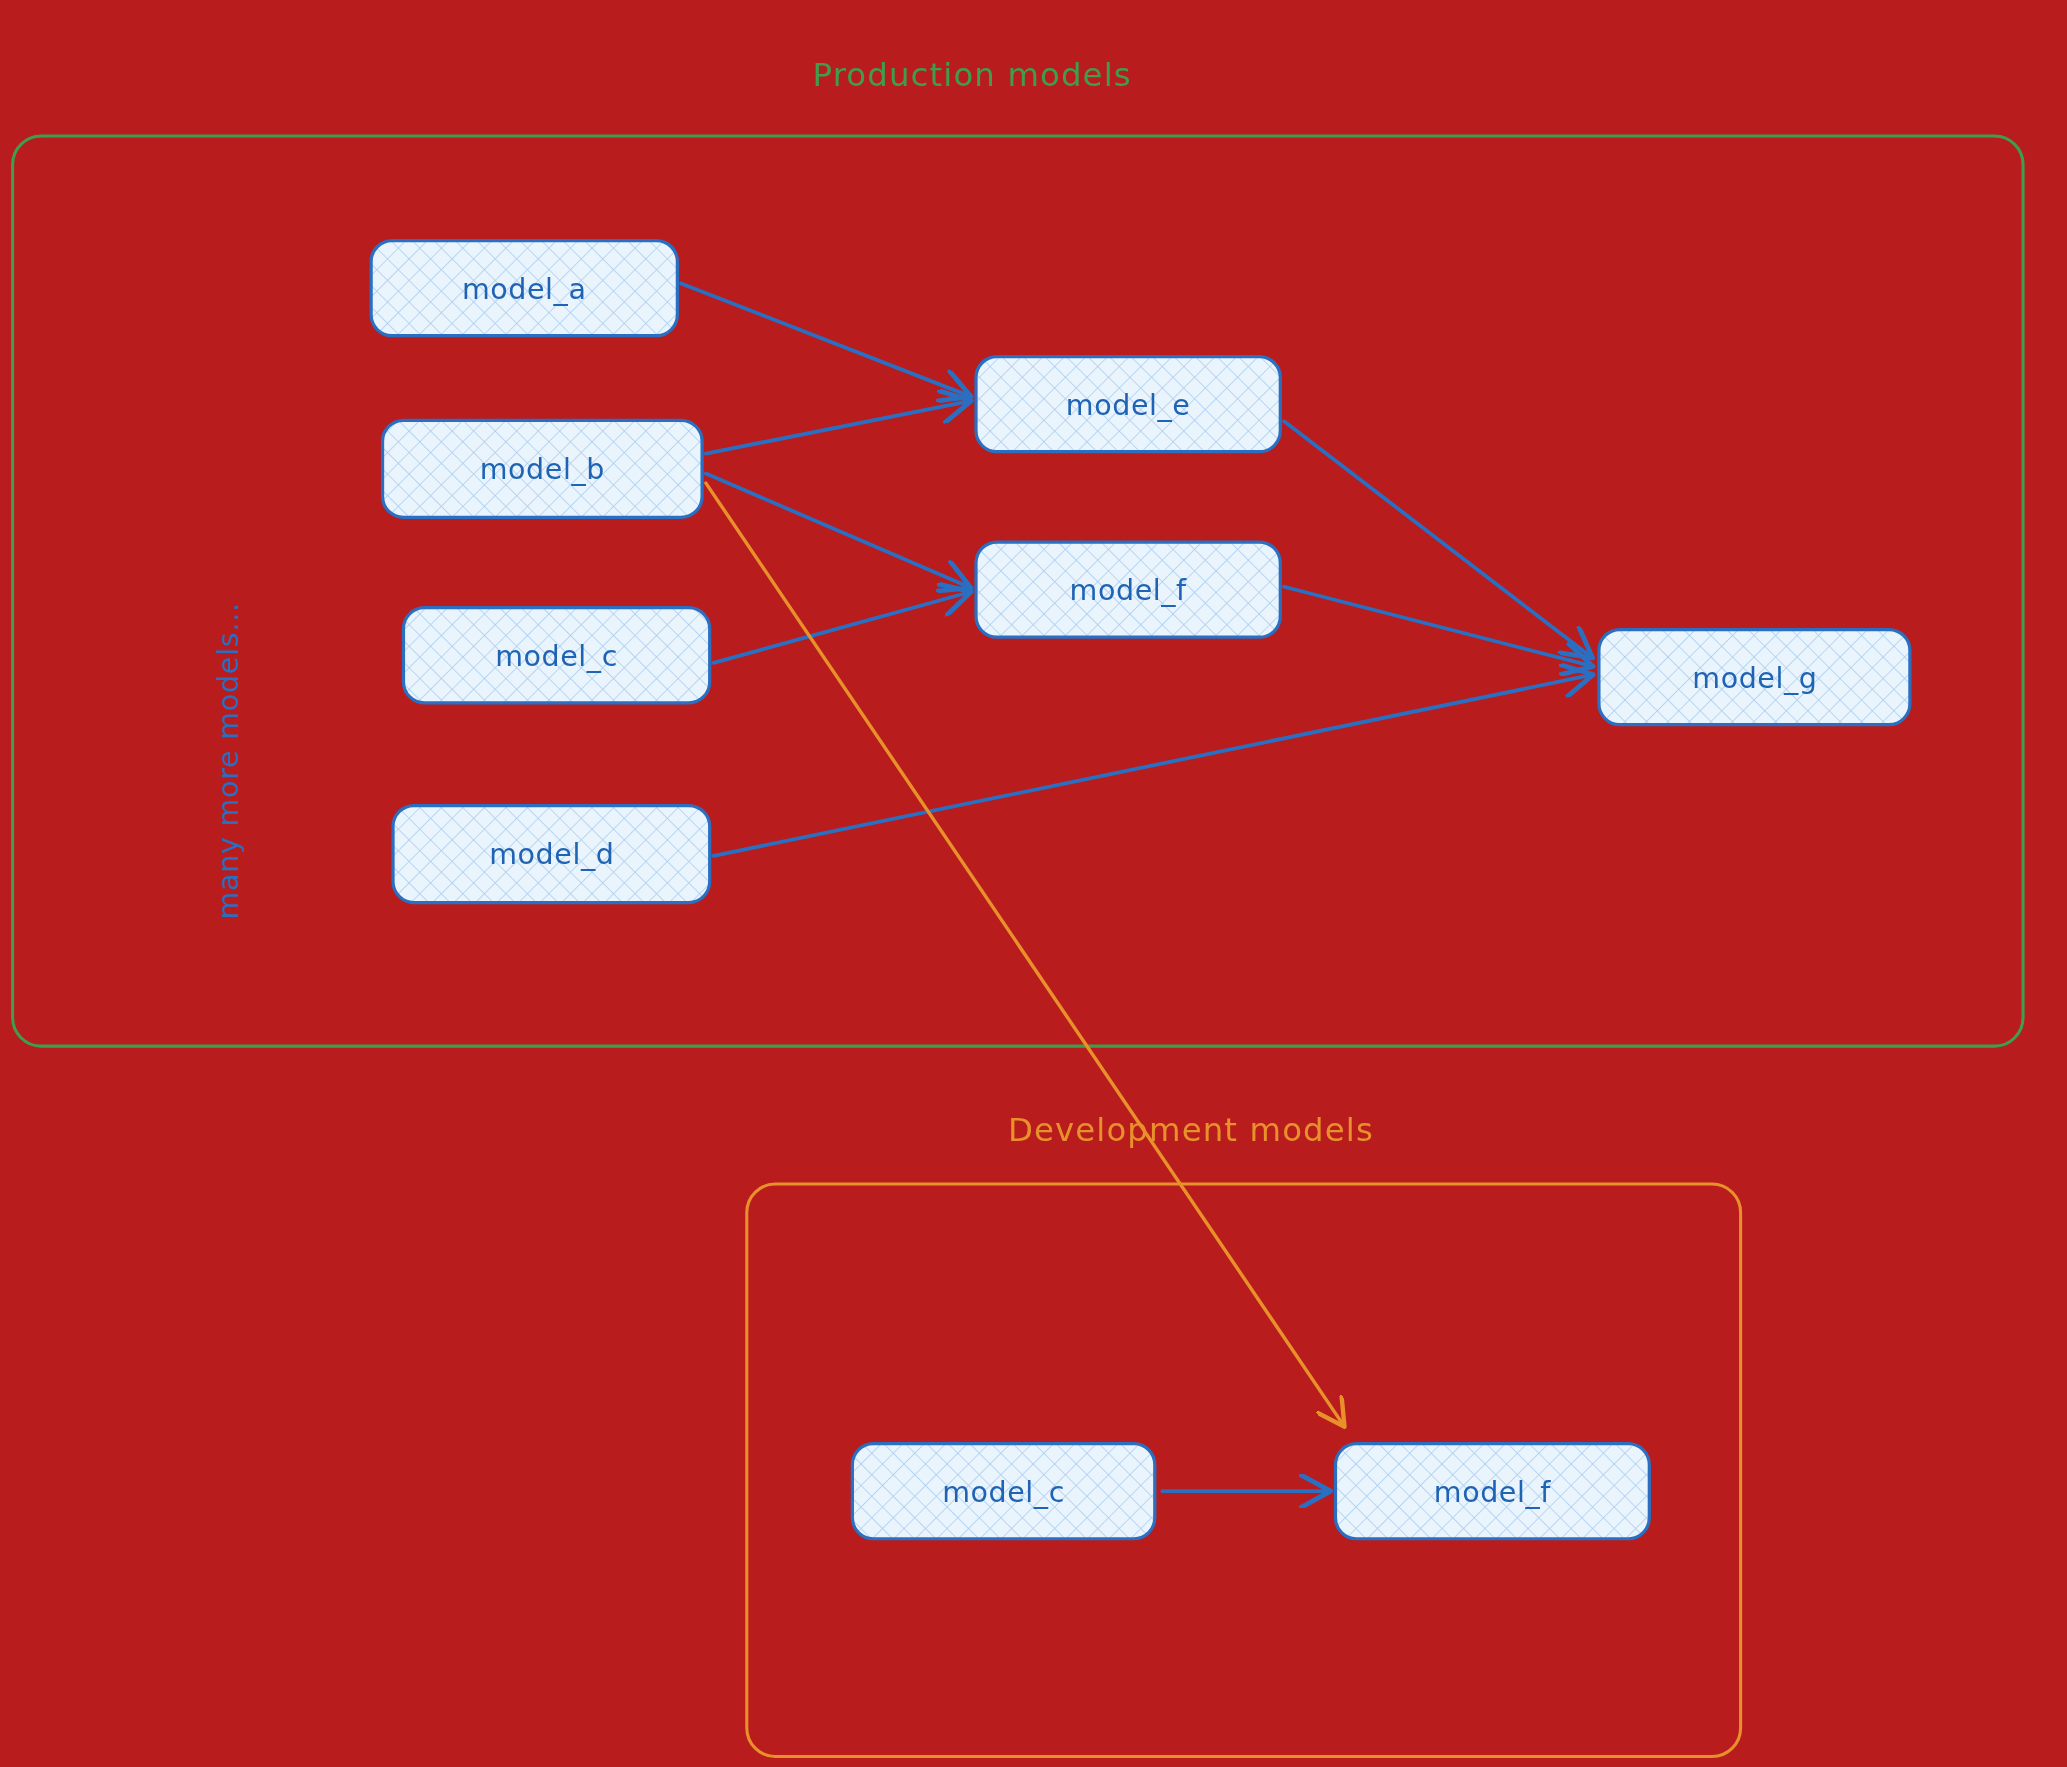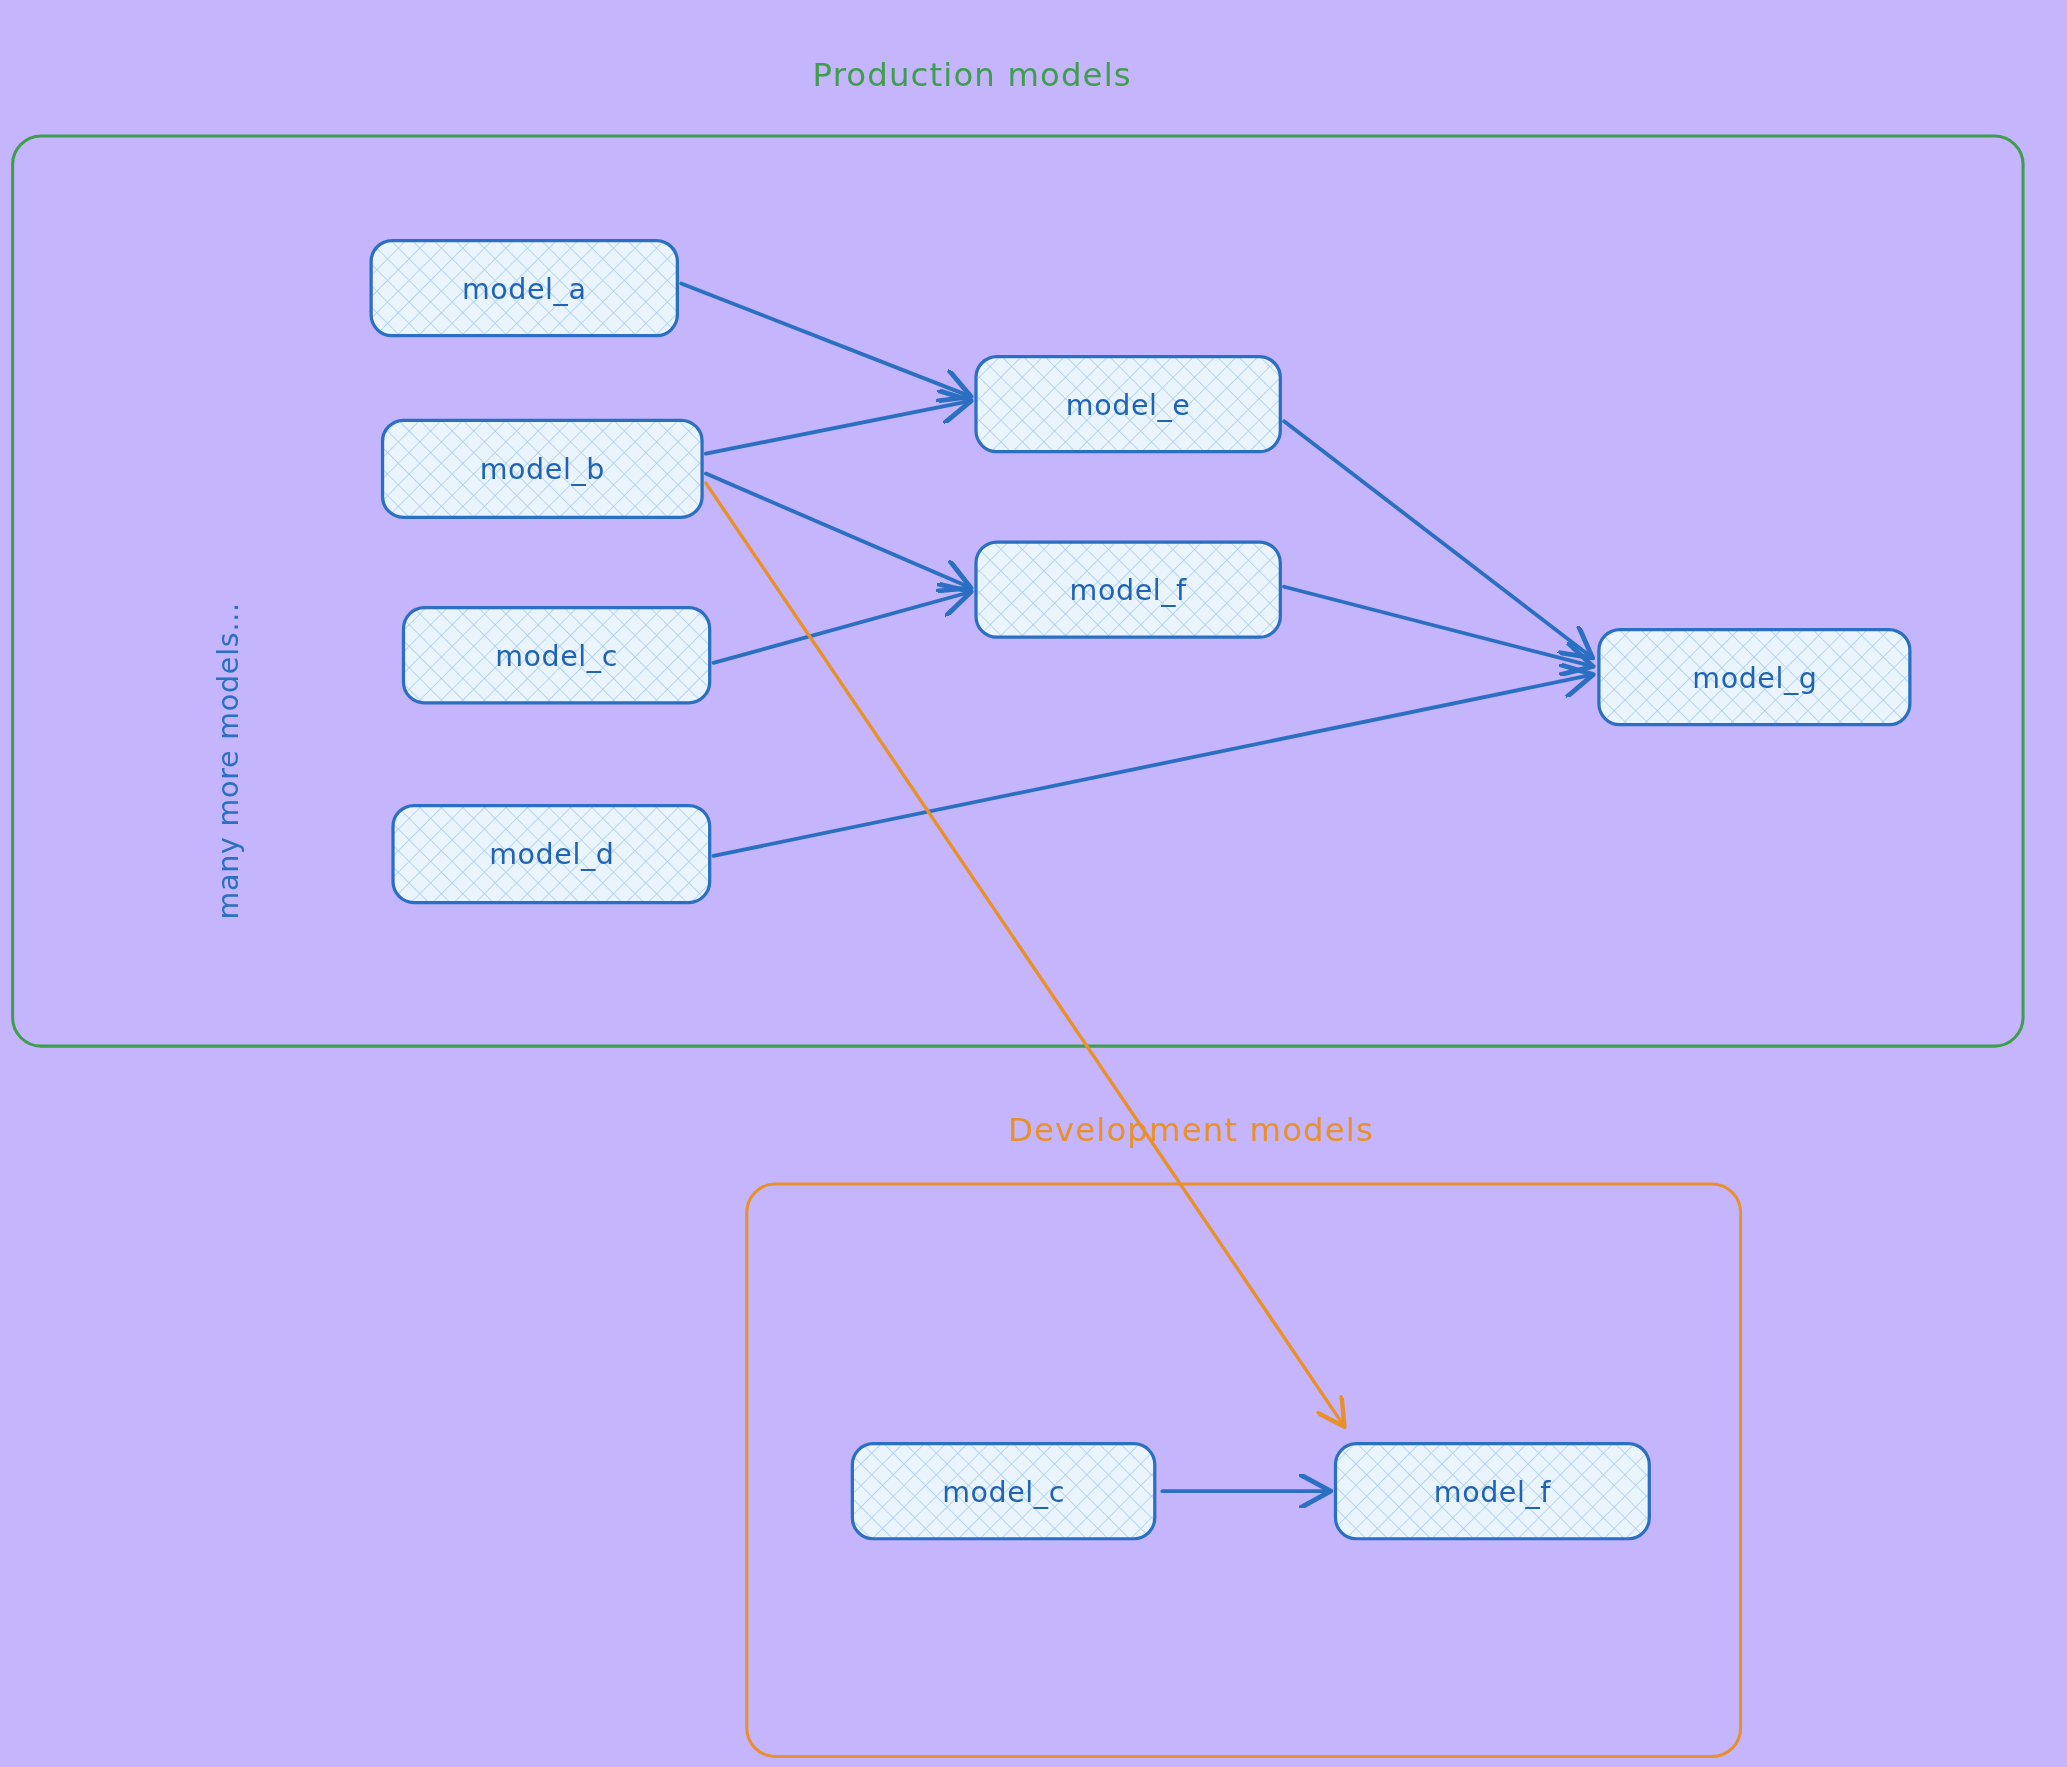--- a/index.html
+++ b/index.html
@@ -8,21 +8,21 @@
     padding: 0;
     background: #ffffff;
   }
   body {
     font-family: "DejaVu Sans", sans-serif;
   }
   #canvas {
     position: relative;
     width: 2068px;
     height: 1767px;
-    background: #c4b5fd;
+    background: #b91c1c;
     overflow: hidden;
   }
   #diagram-svg {
     position: absolute;
     left: 0;
     top: 0;
     width: 2068px;
     height: 1767px;
   }
   .group-label {

